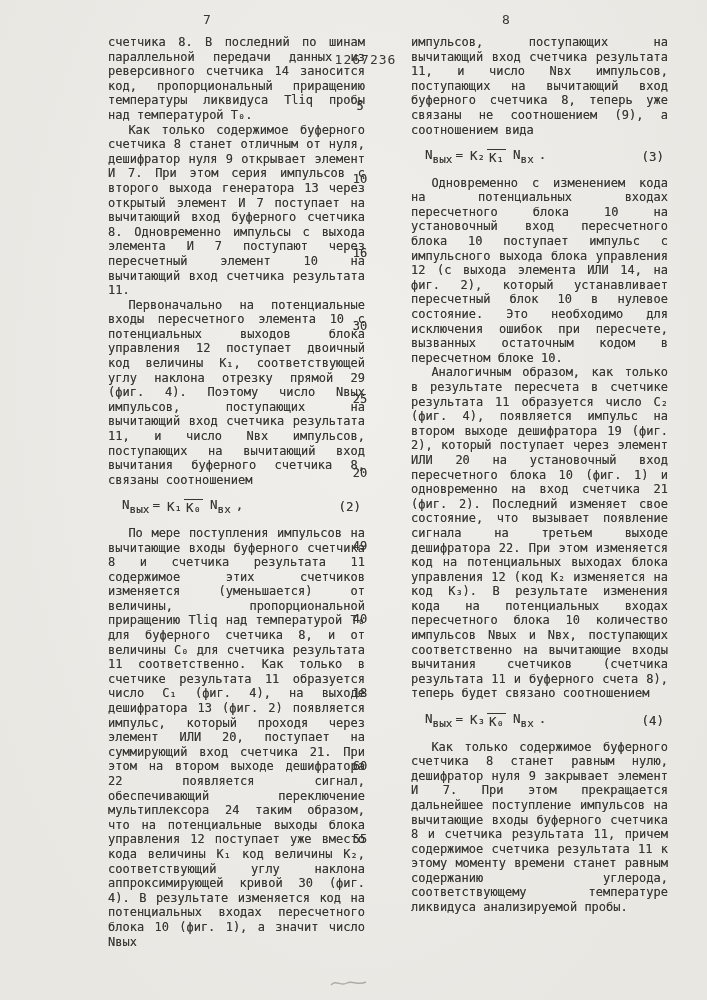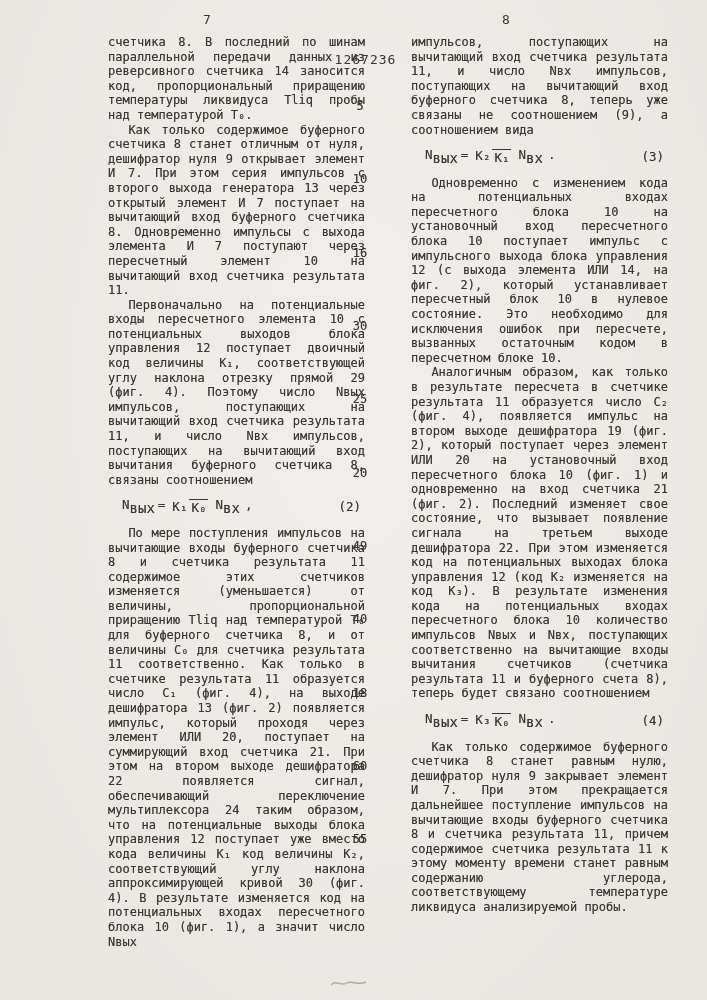--- a/index.html
+++ b/index.html
@@ -45,21 +45,21 @@
   }
 
   .formula {
     display: flex;
     align-items: center;
     margin: 11px 4px 11px 14px;
     font-size: 12.5px;
     line-height: 13px;
     text-indent: 0;
   }
-  .formula sub { font-size: 14px; line-height: 1; }
+  .formula sub { font-size: 11px; line-height: 1; }
   .f-eq { margin-left: 3px; }
   .frac {
     display: inline-flex;
     flex-direction: row;
     align-items: center;
     margin: 0 7px 0 5px;
   }
   .frac .num { padding: 0 2px 1px 2px; }
   .frac .den { padding: 1px 2px 0 2px; border-top: 1px solid #383631; }
   .f-punct { margin-left: 5px; }

